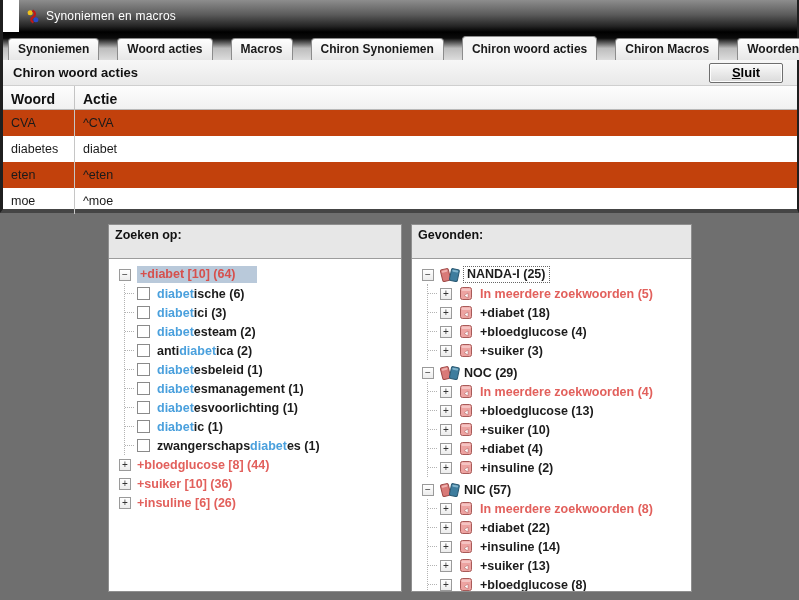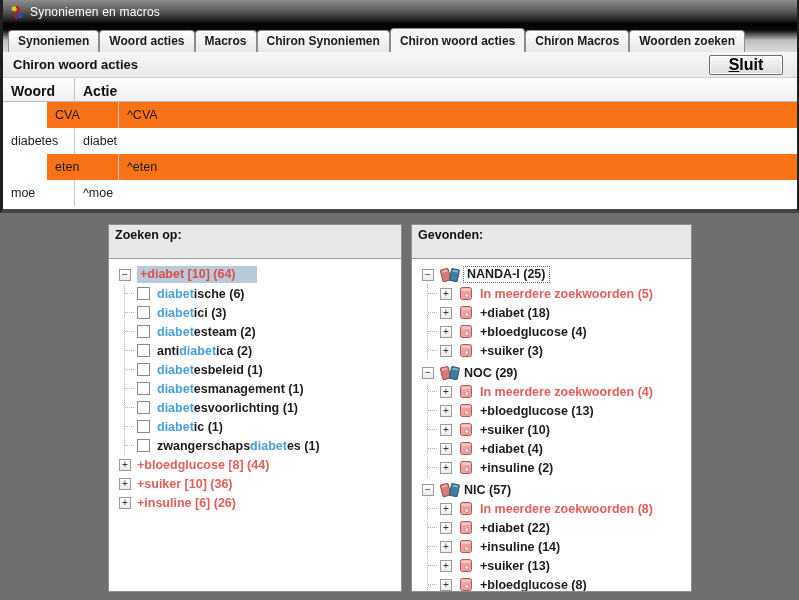--- a/index.html
+++ b/index.html
@@ -15,66 +15,66 @@
   .window {
     position: absolute; left: 0; top: 0; width: 799px; height: 213px;
     background: #fff;
     border-left: 3px solid #1f1f1f;
     border-right: 2px solid #1f1f1f;
     border-bottom: 4px solid #454545;
   }
   .titlebar {
     height: 24px;
     background: linear-gradient(180deg,#8d8d8d 0%,#5c5c5c 45%,#242424 82%,#000 100%);
-    display: flex; align-items: center; gap: 6px; padding: 8px 6px;
+    display: flex; align-items: center; gap: 6px; padding: 16px 6px; margin-left: 16px;
   }
   .app-icon { width: 15px; height: 15px; display: inline-flex; }
   .title { color: var(--titlebar-text,#fff); font-size: 12px; letter-spacing: .2px; }
 
   .tabstrip {
     height: 28px;
     background: linear-gradient(180deg,#000 0%,#0b0b0b 22%,#bdbdbd 58%,#dcdcdc 100%);
-    display: flex; align-items: flex-end; gap: 0; padding-left: 5px;
+    display: flex; align-items: flex-end; gap: 18px; padding-left: 5px;
   }
   .tab {
     font-size: 12px; font-weight: 700; color: #1a1a1a; line-height: 1;
     background: linear-gradient(#fefefe,#e7e7e7);
     border: 1px solid #8c8c8c; border-bottom: none;
     border-radius: 4px 4px 0 0;
     padding: 4px 9px 5px 9px;
     cursor: default; white-space: nowrap;
   }
   .tab.active { background: #f5f5f5; padding-top: 6px; }
 
   .sectionbar {
     height: 26px;
     background: linear-gradient(#f7f7f7,#e9e9e9);
     border-bottom: 1px solid #cfcfcf;
     display: flex; align-items: center; justify-content: space-between;
     padding: 0 14px 0 10px;
   }
   .section-title { font-size: 13px; font-weight: 700; color: #111; }
   .sluit {
-    width: 74px; height: 20px; font-size: 16px; font-weight: 600;
+    width: 74px; height: 20px; font-size: 13px; font-weight: 600;
     font-family: "Liberation Sans", sans-serif;
     background: linear-gradient(#fafafa,#dadada);
     border: 1px solid #6e6e6e; border-radius: 2px;
     box-shadow: inset 0 0 0 1px #fdfdfd;
   }
 
   .thead {
     display: grid; grid-template-columns: 72px 1fr; height: 24px;
     background: linear-gradient(#fdfdfd,#f1f1f1);
     border-bottom: 1px solid #b9b9b9;
   }
   .thead .th { font-size: 14px; font-weight: 700; padding: 5px 0 0 8px; color: #111; }
   .thead .th:first-child { border-right: 1px solid #c4c4c4; }
 
   .trow { display: grid; grid-template-columns: 72px 1fr; height: 26px; font-size: 12.5px; color: #1a1a1a; }
-  .trow.alt { background: #f97316; margin-left: 44px; }
+  .trow.alt { background: #c2410c; }
   .trow > div { padding: 6px 0 0 8px; }
   .trow > div:first-child { border-right: 1px solid #c6c6c6; }
 
   
   .panel {
     position: absolute; top: 224px; background: #fff;
     border: 1px solid #8f8f8f;
     display: flex; flex-direction: column;
   }
   .panel-left  { left: 108px; width: 294px; height: 368px; }

